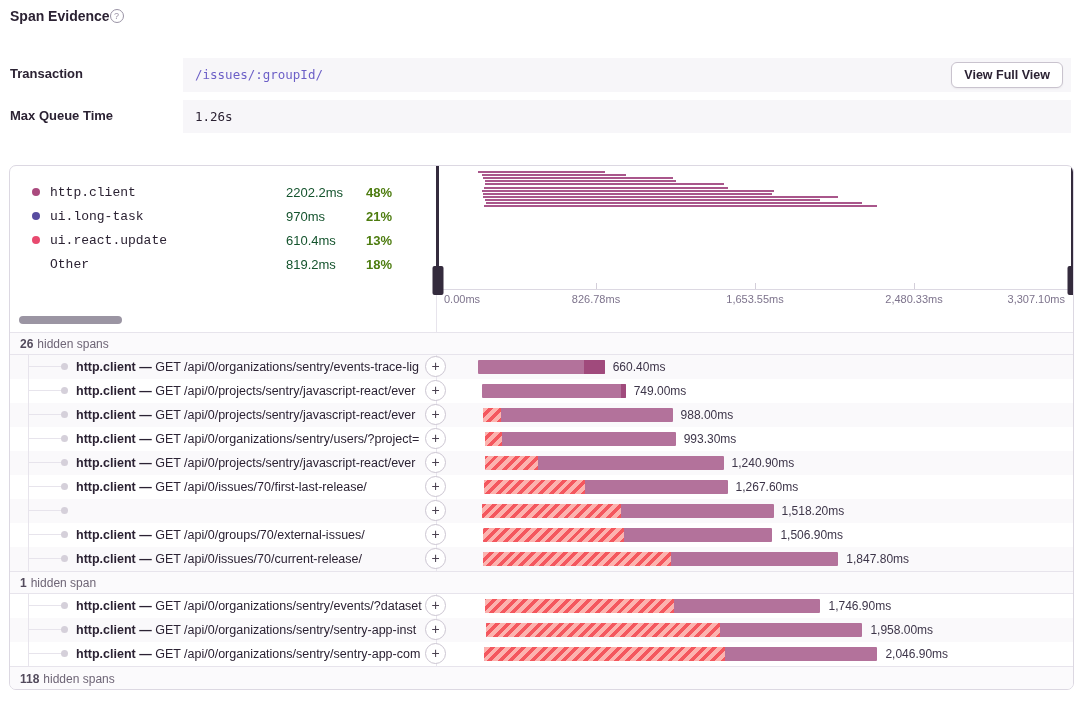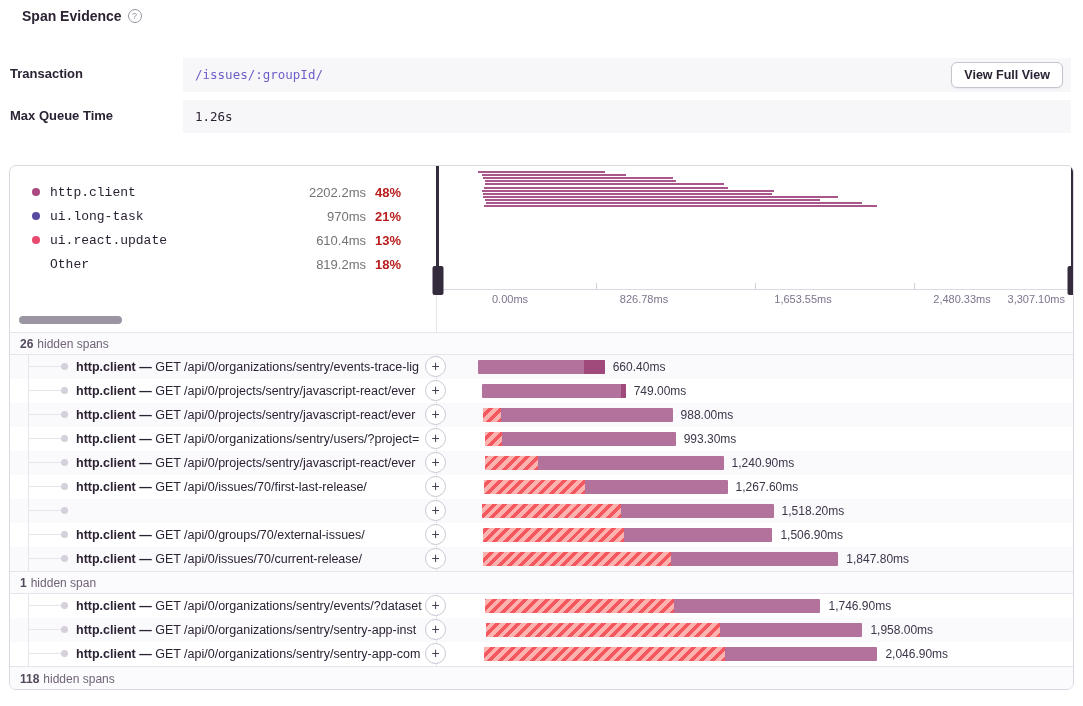--- a/index.html
+++ b/index.html
@@ -1,20 +1,20 @@
 <!DOCTYPE html>
 <html><head>
 <meta charset="utf-8">
 <style>
   * { box-sizing: border-box; margin: 0; padding: 0; }
   html,body { width:1083px; height:706px; background:#fff; font-family:"Liberation Sans",sans-serif; color:#2b2233; }
   body { position:relative; overflow:hidden; }
 
   
-  .page-header { position:absolute; left:22px; top:8px; display:flex; align-items:center; gap:6px; }
+  .page-header { position:absolute; left:10px; top:8px; display:flex; align-items:center; }
   .page-title { font-size:14px; font-weight:700; color:#2b2233; }
   .help-icon { width:14px; height:14px; border:1px solid #9a93a5; border-radius:50%; color:#9a93a5;
                font-size:9px; line-height:12px; text-align:center; display:inline-block; }
 
   
   .kv-row { position:absolute; left:0; width:1083px; }
   .kv-row.transaction { top:58px; }
   .kv-row.mqt { top:100px; }
   .kv-label { position:absolute; left:10px; top:8px; font-size:13px; font-weight:700; color:#2b2233; }
   .kv-value { position:absolute; left:183px; width:888px; min-height:34px; background:#f7f6f9;
@@ -28,34 +28,34 @@
 
   
   .panel { position:absolute; left:9px; top:165px; width:1065px; height:525px;
            border:1px solid #dcd8e2; border-radius:7px; overflow:hidden; background:#fff; }
 
   .top-section { position:relative; height:142px; display:flex; }
   .legend-cell { width:427px; border-right:1px solid #e7e4ec; padding:14px 26px 0 22px; }
   .legend-item { display:flex; align-items:center; height:24px; font-size:13px; }
   .legend-dot { width:8px; height:8px; border-radius:50%; margin-right:10px; flex:none; }
   .legend-name { flex:1; color:#2b2233;font-family:Liberation Mono, monospace; }
-  .legend-duration { width:80px; text-align:right; color:#737373; }
-  .legend-pct { width:44px; text-align:center; font-weight:700; color:#b91c1c; }
+  .legend-duration { width:80px; text-align:left; color:#14532d; }
+  .legend-pct { width:44px; text-align:left; font-weight:700; color:#4d7c0f; }
 
   .minimap-cell { position:relative; flex:1; }
   .minimap-area { position:absolute; left:0; right:0; top:0; height:123px; }
   .mbar { position:absolute; height:2px; background:#a9568b; }
   .mtick { position:absolute; bottom:0; width:1px; height:6px; background:#d3ced9; }
   .viewport-handle { position:absolute; top:0; width:3px; height:123px; background:#342b3d; z-index:3; }
   .viewport-handle.left { left:0; margin-left:-1px; }
   .viewport-handle.right { right:0; margin-right:-1px; }
   .handle-grip { position:absolute; top:100px; left:50%; transform:translateX(-50%); width:11px; height:29px;
                  background:#342b3d; border-radius:2px; }
   .axis-strip { position:absolute; left:0; right:0; top:123px; height:19px; border-top:1px solid #dcd8e2; }
-  .axis-label { position:absolute; top:3px; font-size:11px; color:#7d738c; white-space:nowrap;margin-left:48px; }
+  .axis-label { position:absolute; top:3px; font-size:11px; color:#7d738c; white-space:nowrap; }
 
   .scroll-row { position:relative; height:24px; display:flex; }
   .scroll-row .left { width:427px; border-right:1px solid #e7e4ec; position:relative; }
   .h-scrollbar { position:absolute; left:9px; top:8px; width:103px; height:8px; border-radius:4px; background:#9b95a3; }
 
   .hidden-row { height:23px; background:#fbfafc; border-top:1px solid #e7e4ec; border-bottom:1px solid #e7e4ec;
                 font-size:12px; color:#6e6576; display:flex; align-items:center; padding-left:10px; cursor:pointer; }
   .hidden-row + .hidden-row, .span-row + .hidden-row { border-top:1px solid #e7e4ec; }
   .hidden-row b { color:#524a5c; margin-right:4px; font-weight:700; }
   .hidden-row.last { border-bottom:none; height:24px; }

